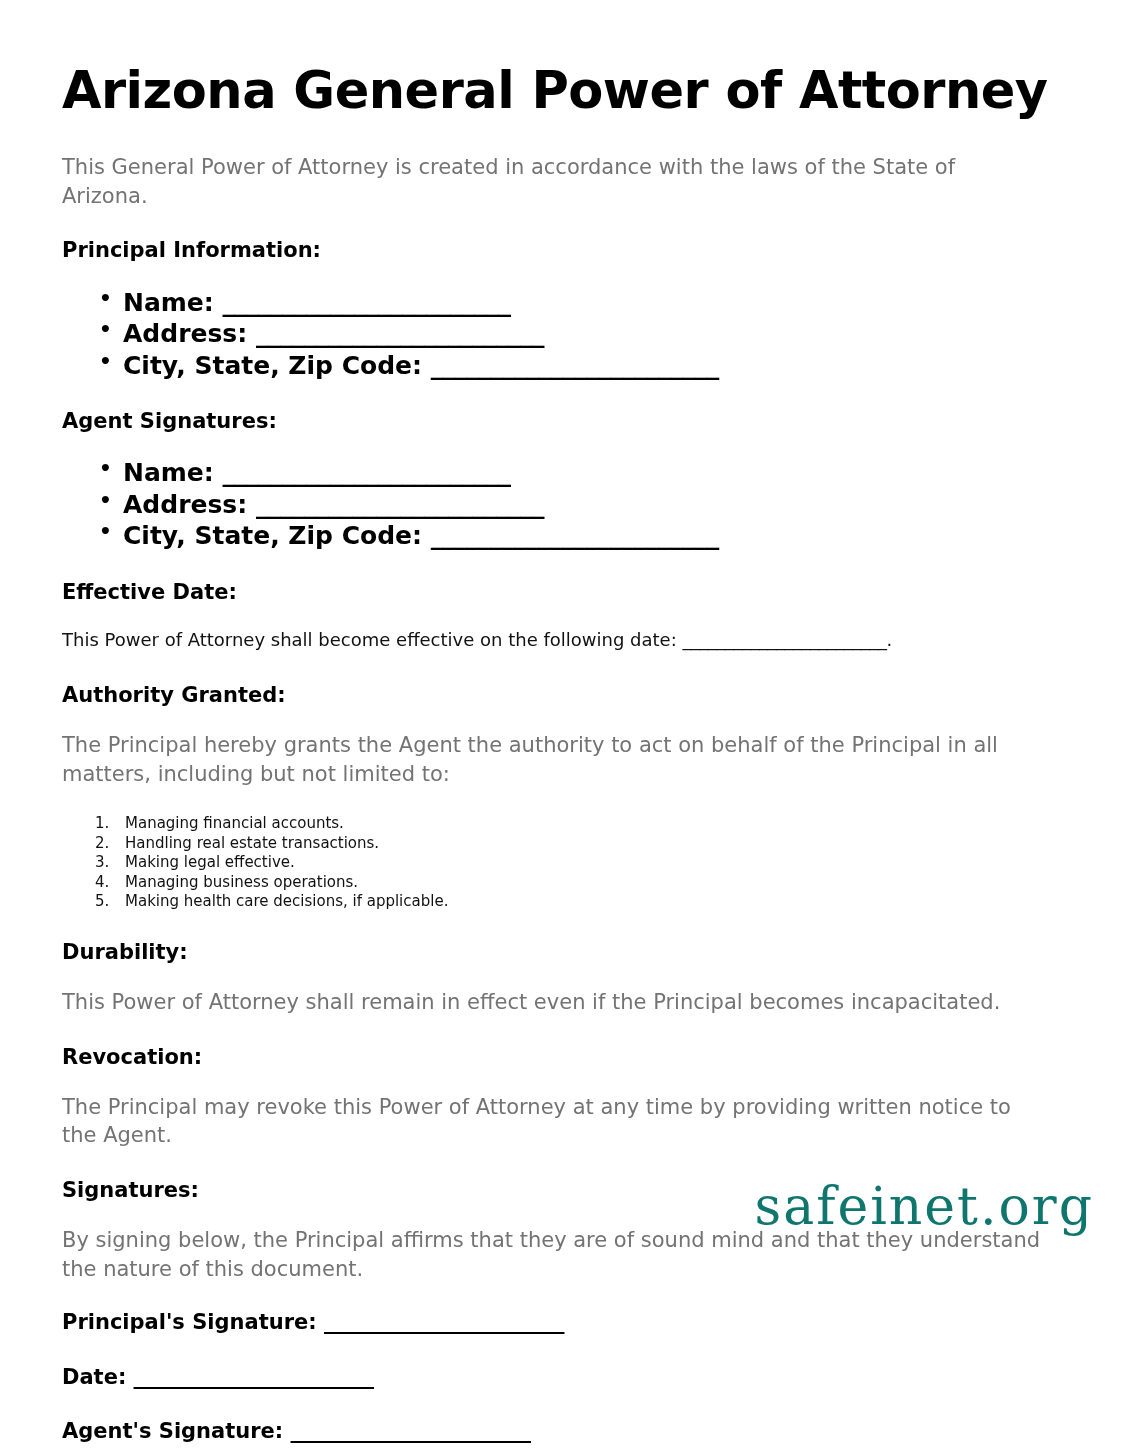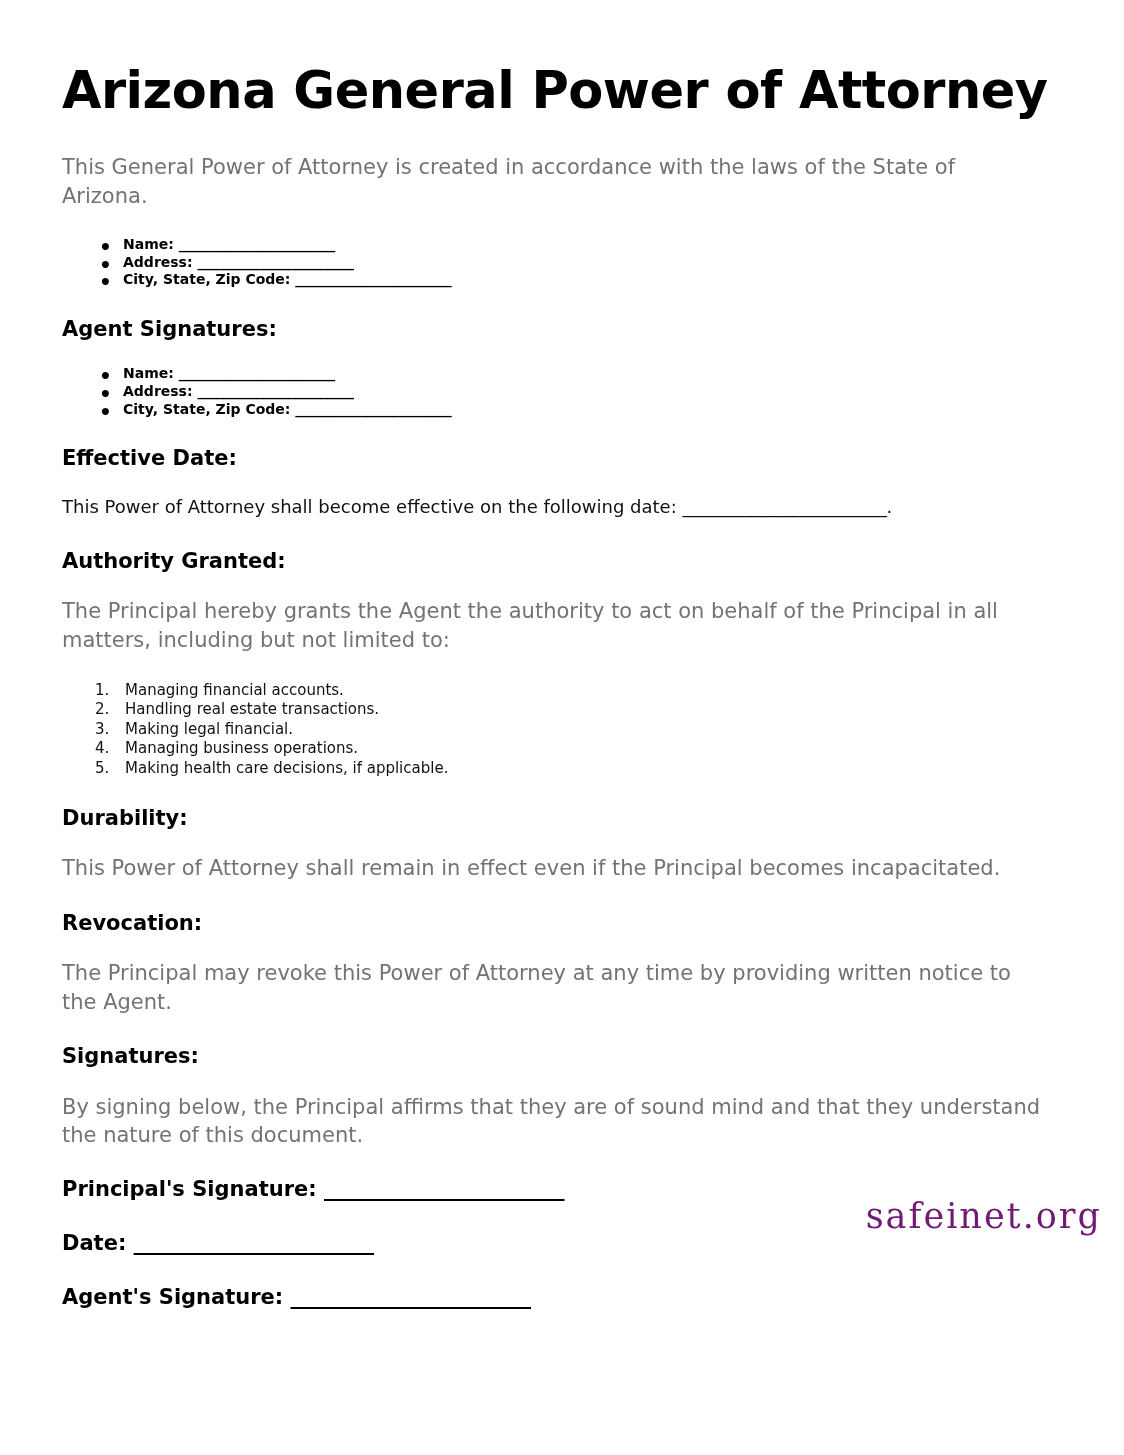--- a/index.html
+++ b/index.html
@@ -43,21 +43,21 @@
     line-height: 1.35;
     margin: 0 0 22px 0;
     color: #000;
   }
   ul.field-list {
     list-style: none;
     margin: 0 0 26px 0;
     padding: 0 0 0 35px;
   }
   ul.field-list li {
-    font-size: 14px;
+    font-size: 25px;
     font-weight: bold;
     line-height: 1.26;
     position: relative;
     padding-left: 26px;
     white-space: nowrap;
     color: #000;
   }
   ul.field-list li::before {
     content: "\2022";
     position: absolute;
@@ -108,39 +108,40 @@
     line-height: 1.3;
     margin: 12px 0 27px 0;
     white-space: nowrap;
     color: #000;
   }
   .sig-line:last-child {
     margin-bottom: 0;
   }
   .watermark {
     position: absolute;
-    right: 22px;
+    right: 30px;
     bottom: 22px;
     font-family: "DejaVu Serif", serif;
-    font-size: 35px;
+    font-size: 52px;
     letter-spacing: 2px;
-    color: #701a75;
+    color: #0f766e;
     white-space: nowrap;
     user-select: none;
   }
 </style>
 </head>
 <body>
 
 <div class="page">
 
   <h1 class="doc-title">Arizona General Power of Attorney</h1>
 
   <p class="para">This General Power of Attorney is created in accordance with the laws of the State of Arizona.</p>
 
+  <h2 class="section-heading">Principal Information:</h2>
 
   <ul class="field-list">
     <li><span>Name:</span> <span class="blank">________________________</span></li>
     <li><span>Address:</span> <span class="blank">________________________</span></li>
     <li><span>City, State, Zip Code:</span> <span class="blank">________________________</span></li>
   </ul>
 
   <h2 class="section-heading">Agent Signatures:</h2>
 
   <ul class="field-list">
@@ -153,21 +154,21 @@
 
   <p class="effective-line"><span>This Power of Attorney shall become effective on the following date:</span> <span class="effective-blank">________________________</span><span>.</span></p>
 
   <h2 class="section-heading">Authority Granted:</h2>
 
   <p class="para">The Principal hereby grants the Agent the authority to act on behalf of the Principal in all matters, including but not limited to:</p>
 
   <ol class="authority-list">
     <li>Managing financial accounts.</li>
     <li>Handling real estate transactions.</li>
-    <li>Making legal financial.</li>
+    <li>Making legal effective.</li>
     <li>Managing business operations.</li>
     <li>Making health care decisions, if applicable.</li>
   </ol>
 
   <h2 class="section-heading">Durability:</h2>
 
   <p class="para">This Power of Attorney shall remain in effect even if the Principal becomes incapacitated.</p>
 
   <h2 class="section-heading">Revocation:</h2>
 

